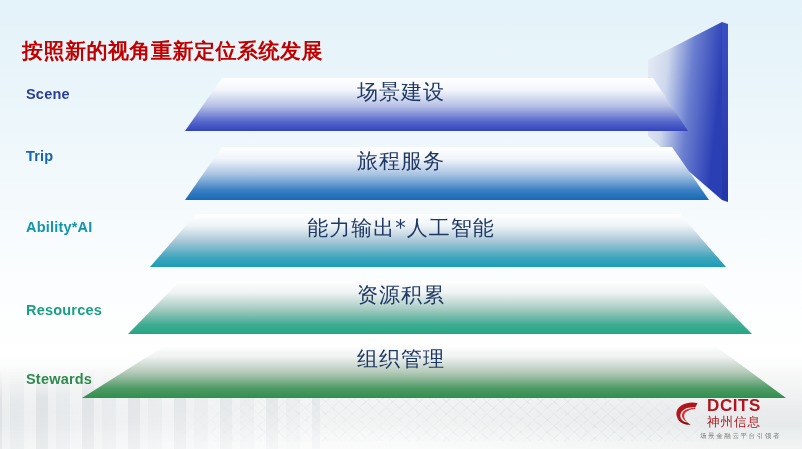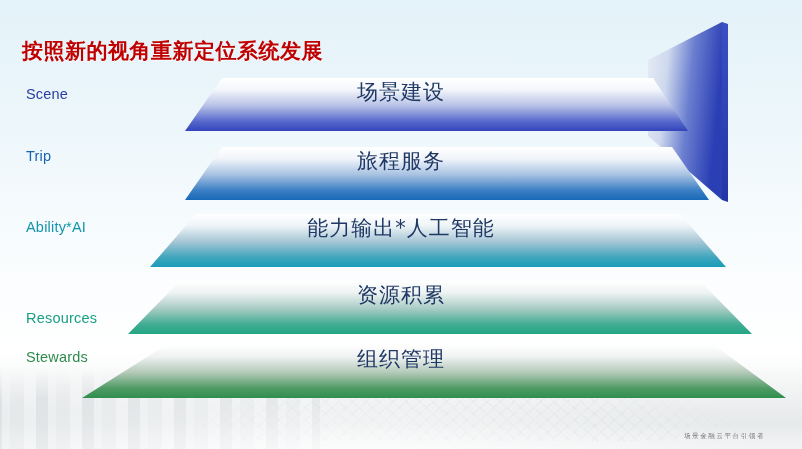--- a/index.html
+++ b/index.html
@@ -121,21 +121,21 @@
     white-space: nowrap;
     pointer-events: auto;
   }
   .cap-shift { padding-right: 110px; }
 
   
   .side-label {
     position: absolute;
     left: 26px;
     font-size: 14.5px;
-    font-weight: normal;
+    font-weight: bold;
     white-space: nowrap;
     letter-spacing: .2px;
   }
 
   
   .logo {
     position: absolute;
     right: 8px;
     bottom: 6px;
     width: 122px;
@@ -158,21 +158,21 @@
   }
   .logo-cn {
     font-size: 12.5px;
     color: #b3141c;
     letter-spacing: 1px;
     margin-top: 2px;
     font-family: "DejaVu Sans", "Liberation Sans", sans-serif;
   }
   .logo-tag {
     position: absolute;
-    left: 12px;
+    left: 28px;
     bottom: 2px;
     font-size: 6.5px;
     color: #7a7a7a;
     letter-spacing: 1.6px;
     white-space: nowrap;
     font-family: "DejaVu Sans", "Liberation Sans", sans-serif;
   }
 </style>
 </head>
 <body>
@@ -283,20 +283,31 @@
 
   <div class="layer-caption cap-shift" style="top:78px">场景建设</div>
   <div class="layer-caption cap-shift" style="top:147px">旅程服务</div>
   <div class="layer-caption cap-shift" style="top:214px">能力输出*人工智能</div>
   <div class="layer-caption cap-shift" style="top:281px">资源积累</div>
   <div class="layer-caption cap-shift" style="top:345px">组织管理</div>
 
   <div class="side-label" style="top:86px;color:#2a3c9e">Scene</div>
   <div class="side-label" style="top:148px;color:#1565b0">Trip</div>
   <div class="side-label" style="top:219px;color:#1395ab">Ability*AI</div>
-  <div class="side-label" style="top:310px;color:#1a9e85">Resources</div>
-  <div class="side-label" style="top:349px;color:#2e8b4f">Stewards</div>
+  <div class="side-label" style="top:302px;color:#1a9e85">Resources</div>
+  <div class="side-label" style="top:371px;color:#2e8b4f">Stewards</div>
 
   <div class="logo">
+    <div class="logo-row">
+      <svg class="logo-mark" viewBox="0 0 40 40" xmlns="http://www.w3.org/2000/svg">
+        <path d="M34 7 C22 4 8 9 6 19 C4.6 26.4 11 32.6 19 33.4 C13.5 30.6 10.2 26.6 11.3 21.6 C12.6 15.6 21 11.6 31 12.6 Z" fill="#b3141c"></path>
+        <path d="M31 13.4 C22 13 14.6 16.2 13.4 21.6 C12.5 25.8 15.4 29.6 20 31.6 C16.6 28.4 15.4 25 16.6 21.8 C18.1 17.8 23.6 15 31 14.6 Z" fill="#d6343a"></path>
+        <path d="M7 27 C10 33 17.5 36.6 25 35.6 L20 32.4 C14.6 32.2 10 30.2 7 27 Z" fill="#8e0f16"></path>
+      </svg>
+      <div class="logo-text">
+        <div class="logo-en">DCITS</div>
+        <div class="logo-cn">神州信息</div>
+      </div>
+    </div>
     <div class="logo-tag">场景金融云平台引领者</div>
   </div>
 
 </div>
 
 </body></html>

